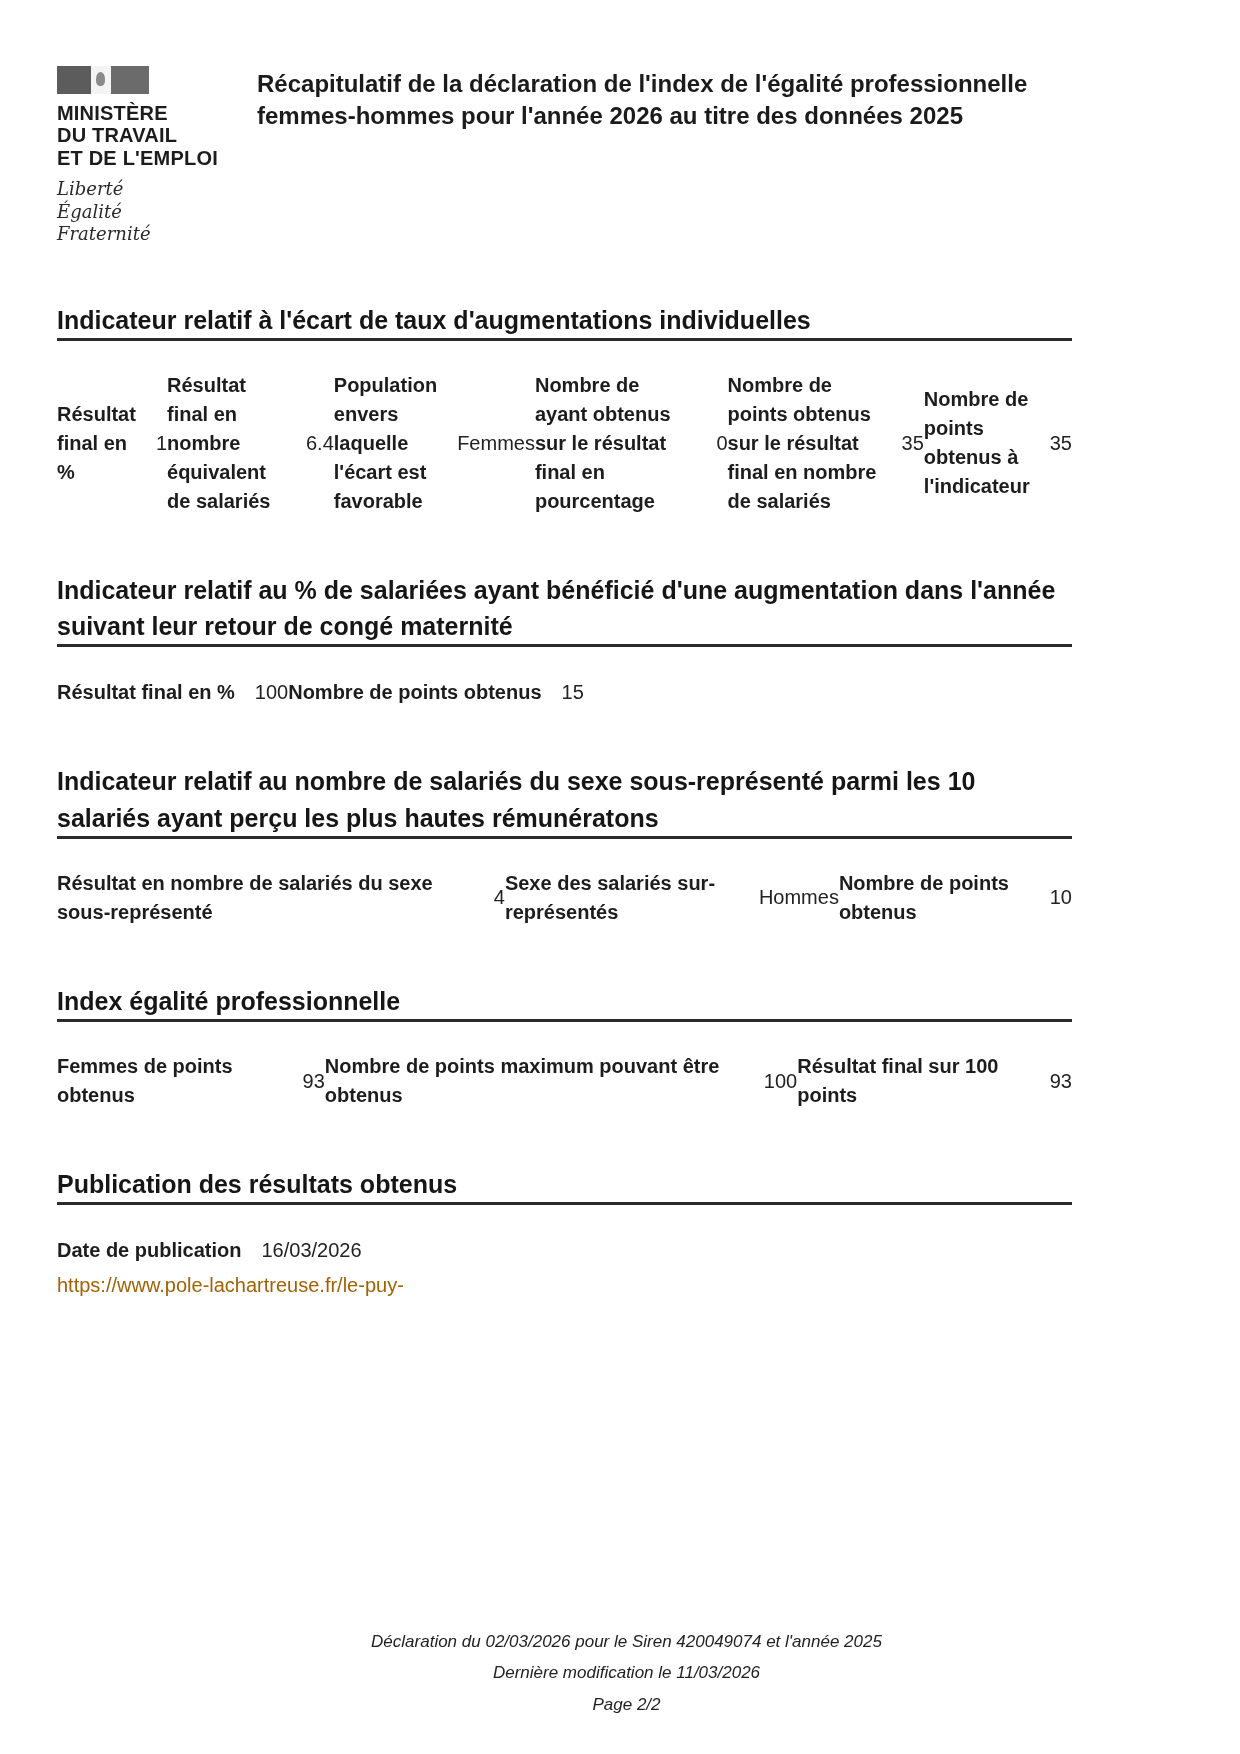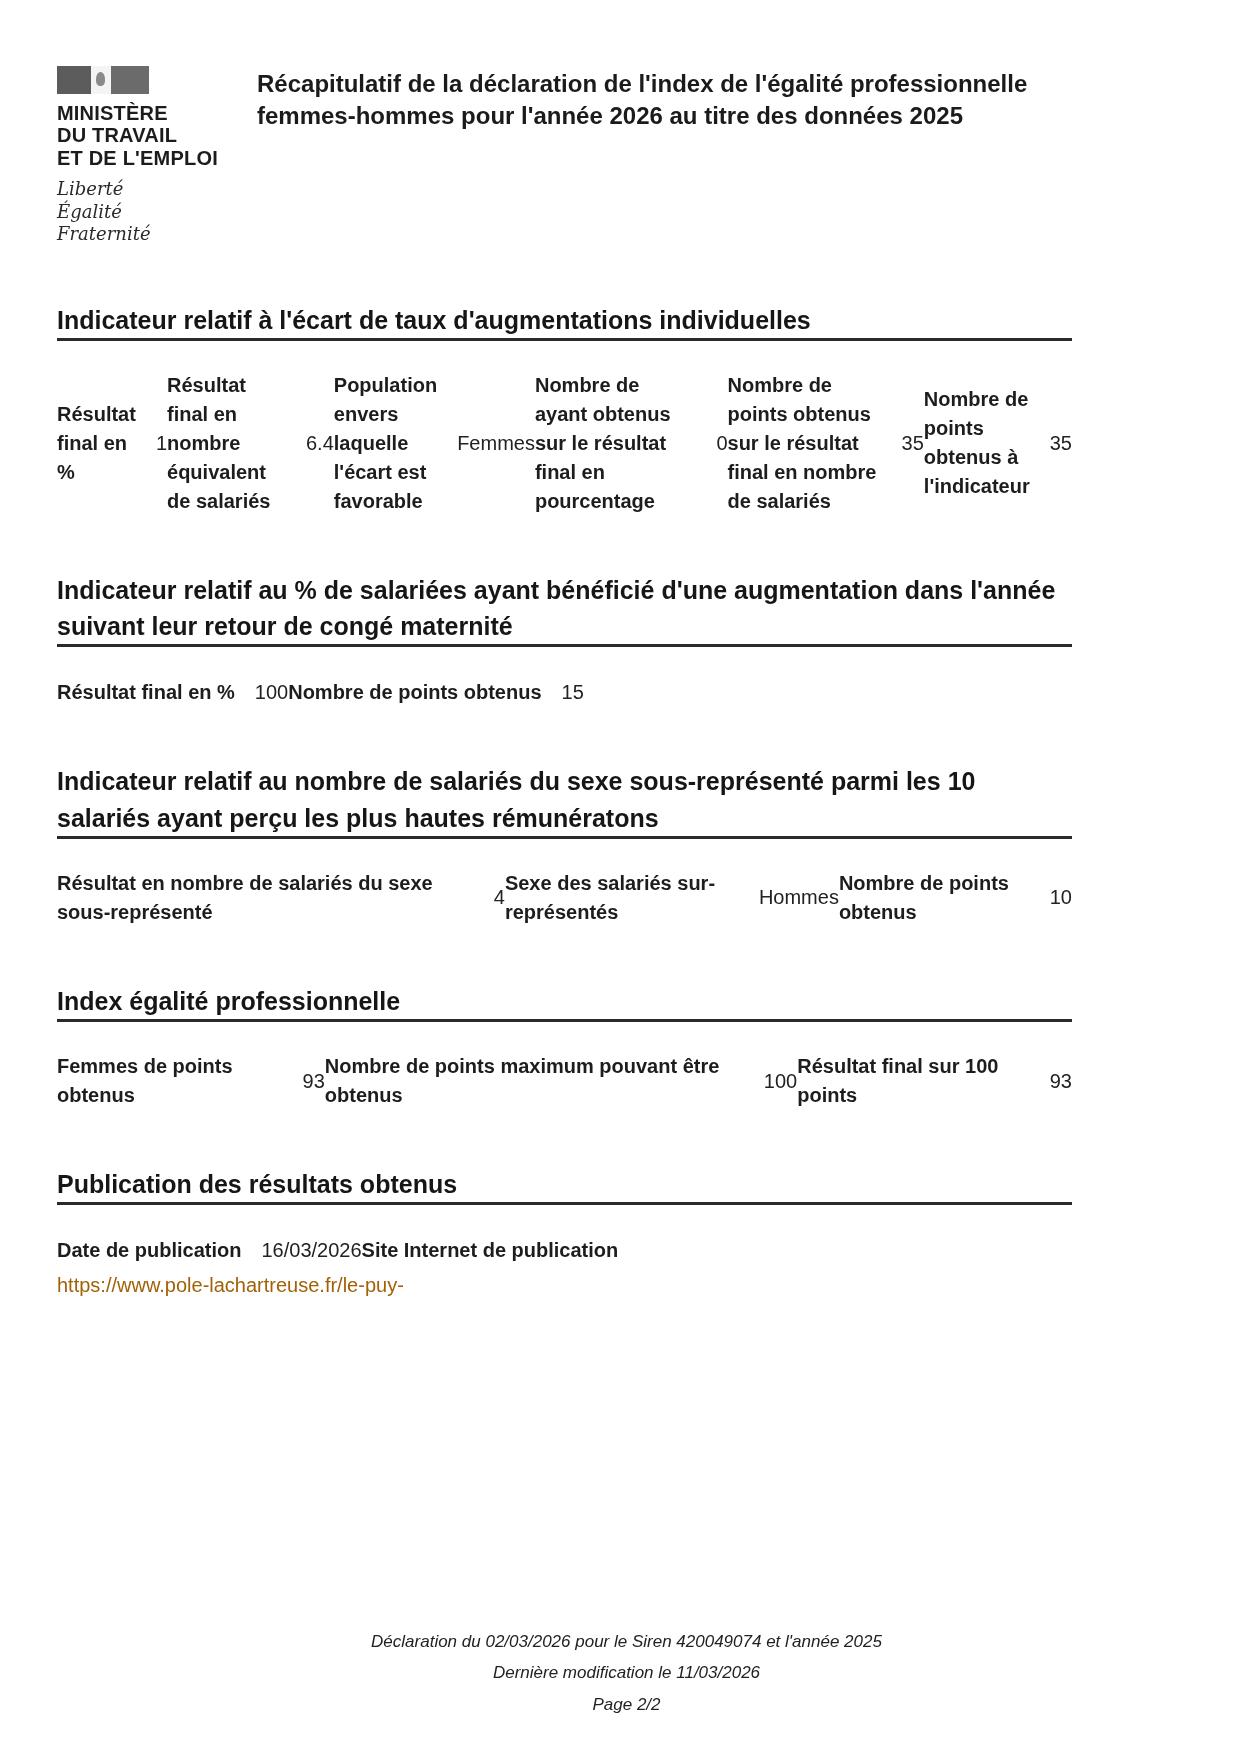--- a/index.html
+++ b/index.html
@@ -197,23 +197,20 @@
   </div>
 </div>
 
   <div class="section">
     <div class="section-heading">Publication des résultats obtenus</div>
     <div class="rows">
       <div class="row">
         <div class="row-label">Date de publication</div>
         <div class="row-value">16/03/2026</div>
       </div>
-      <div class="row">
-        <div class="row-label">Site Internet de publication</div>
-      </div>
     </div>
     <div class="url-line">https://www.pole-lachartreuse.fr/le-puy-</div>
   </div>
 
   <div class="footer">
     <div>Déclaration du 02/03/2026 pour le Siren 420049074 et l'année 2025</div>
     <div>Dernière modification le 11/03/2026</div>
     <div class="page-num">Page 2/2</div>
   </div>
 

